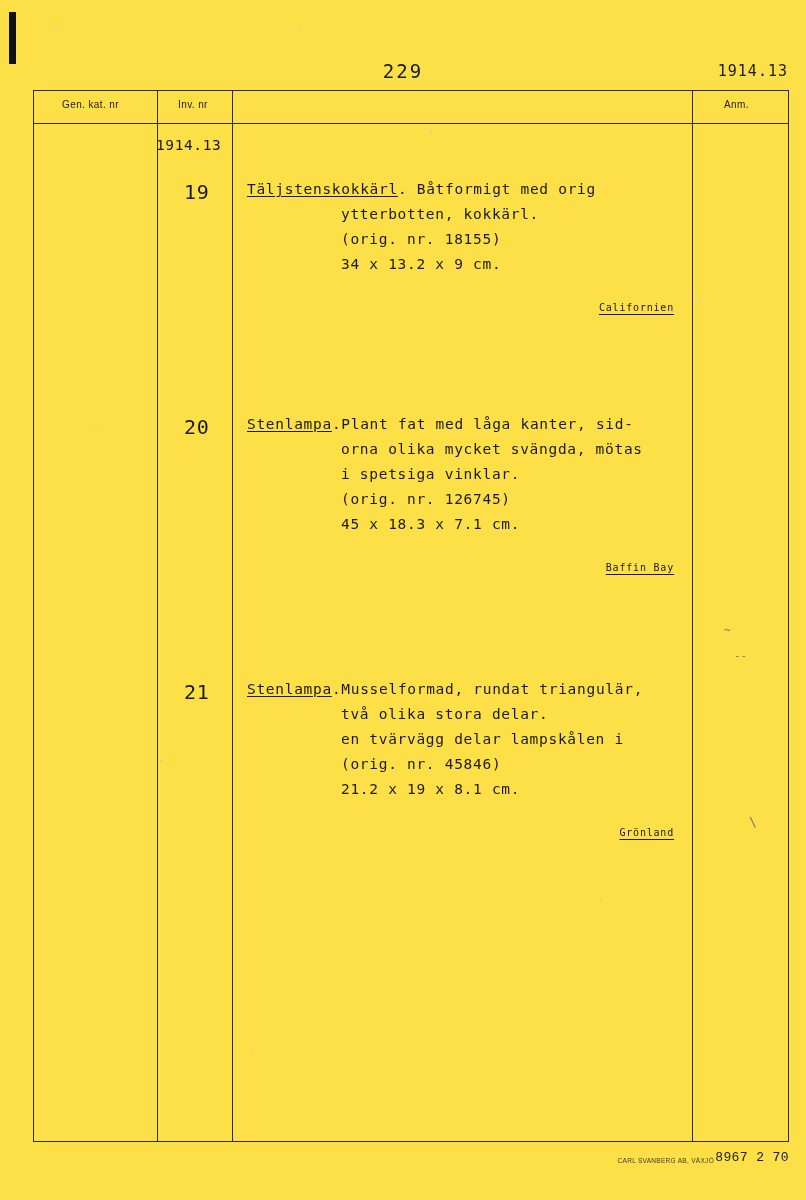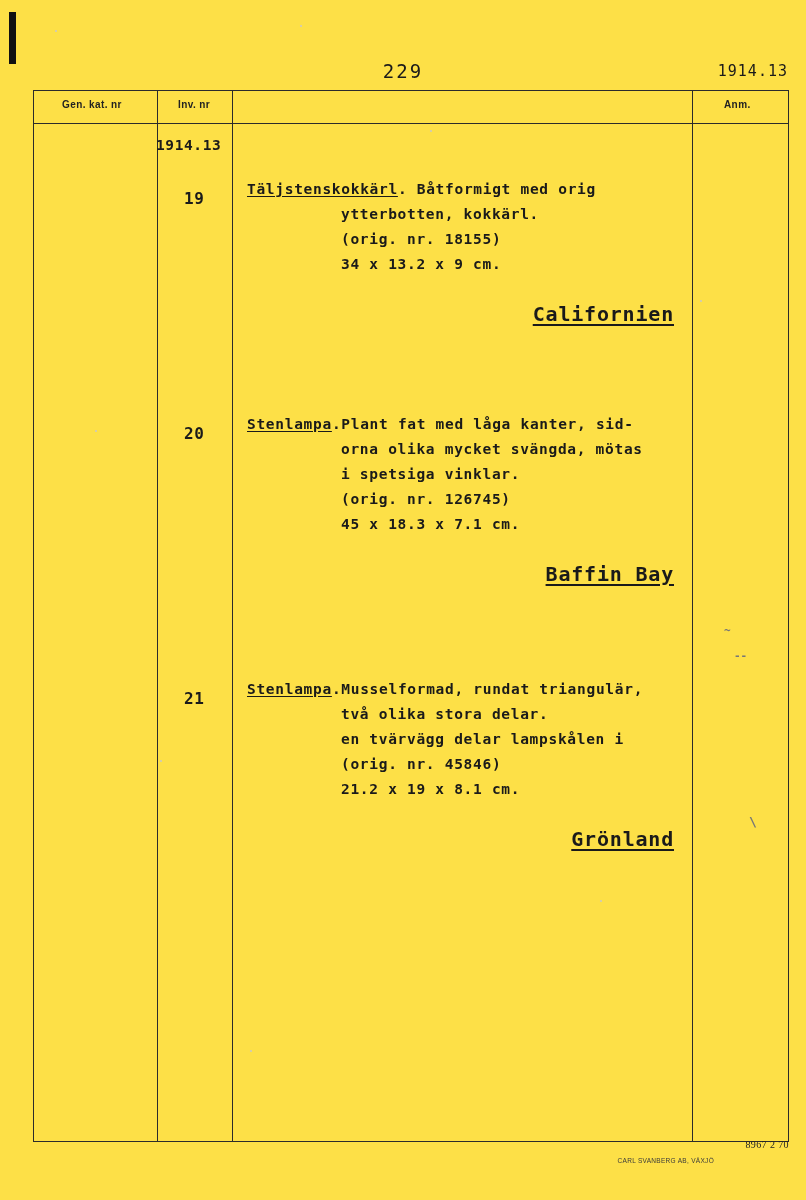--- a/index.html
+++ b/index.html
@@ -54,21 +54,20 @@
 
   
   .table {
     position: absolute;
     left: 33px;
     top: 90px;
     width: 756px;
     height: 1052px;
     border: 1px solid #2b2b2b;
     box-sizing: border-box;
-    font-weight: bold;
   }
   .table::after {
     
     content: "";
     position: absolute;
     left: 0; right: 0; top: 0;
     height: 0;
   }
 
   .col-line {
@@ -116,22 +115,22 @@
   }
 
   .entry {
     position: absolute;
     left: 0;
     width: 658px;
   }
   .entry .invnr {
     position: absolute;
     left: 150px;
-    top: 12px;
-    font-size: 16px;
+    top: 3px;
+    font-size: 20px;
     letter-spacing: 0.6px;
   }
   .entry .lines {
     position: absolute;
     left: 213px;
     top: 0;
     width: 440px;
     font-size: 14.5px;
     line-height: 25px;
     letter-spacing: 0.7px;
@@ -143,21 +142,21 @@
     padding-left: 94px;
   }
   .entry .lines .ln .kw {
     text-decoration: underline;
     text-underline-offset: 2px;
     text-align: right;
   }
   .entry .place {
     position: absolute;
     right: 18px;
-    font-size: 20px;
+    font-size: 10px;
     letter-spacing: 0.8px;
     text-decoration: underline;
     text-underline-offset: 3px;
   }
 
   
   .margin-mark {
     position: absolute;
     font-size: 11px;
     color: #777;
@@ -169,23 +168,23 @@
     right: 92px;
     bottom: 36px;
     font-family: "Liberation Sans", sans-serif;
     font-size: 6.5px;
     letter-spacing: 0.3px;
     color: #3a3a3a;
   }
   .footer-code {
     position: absolute;
     right: 17px;
-    bottom: 50px;
-    font-family: Liberation Serif, serif;
-    font-size: 10px;
+    bottom: 35px;
+    font-family: Liberation Mono, monospace;
+    font-size: 13px;
     letter-spacing: 0.4px;
     color: #222;
   }
 
   
   .speckle {
     position: absolute;
     width: 2px; height: 2px;
     background: #c9c9c9;
     border-radius: 50%;

